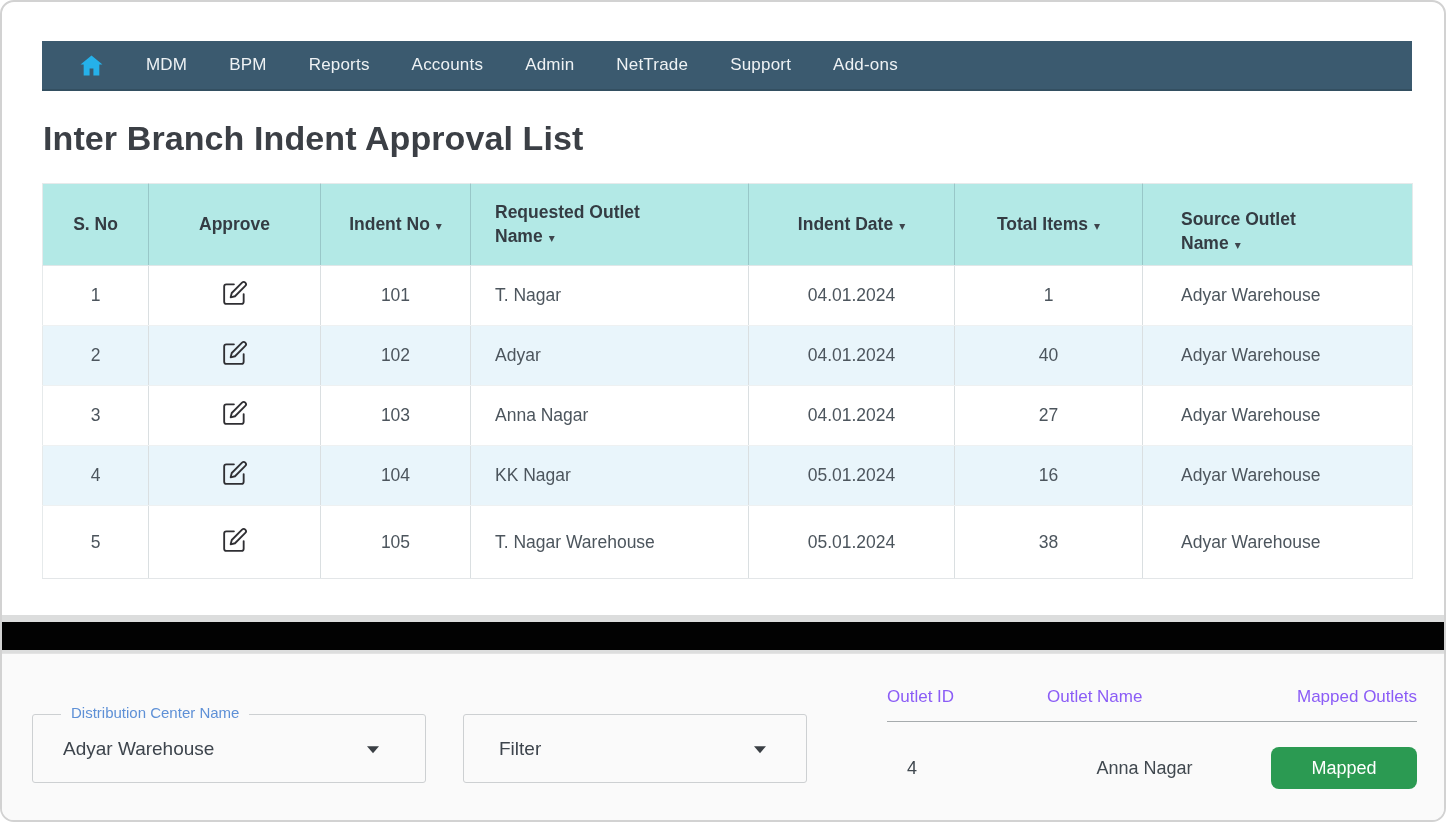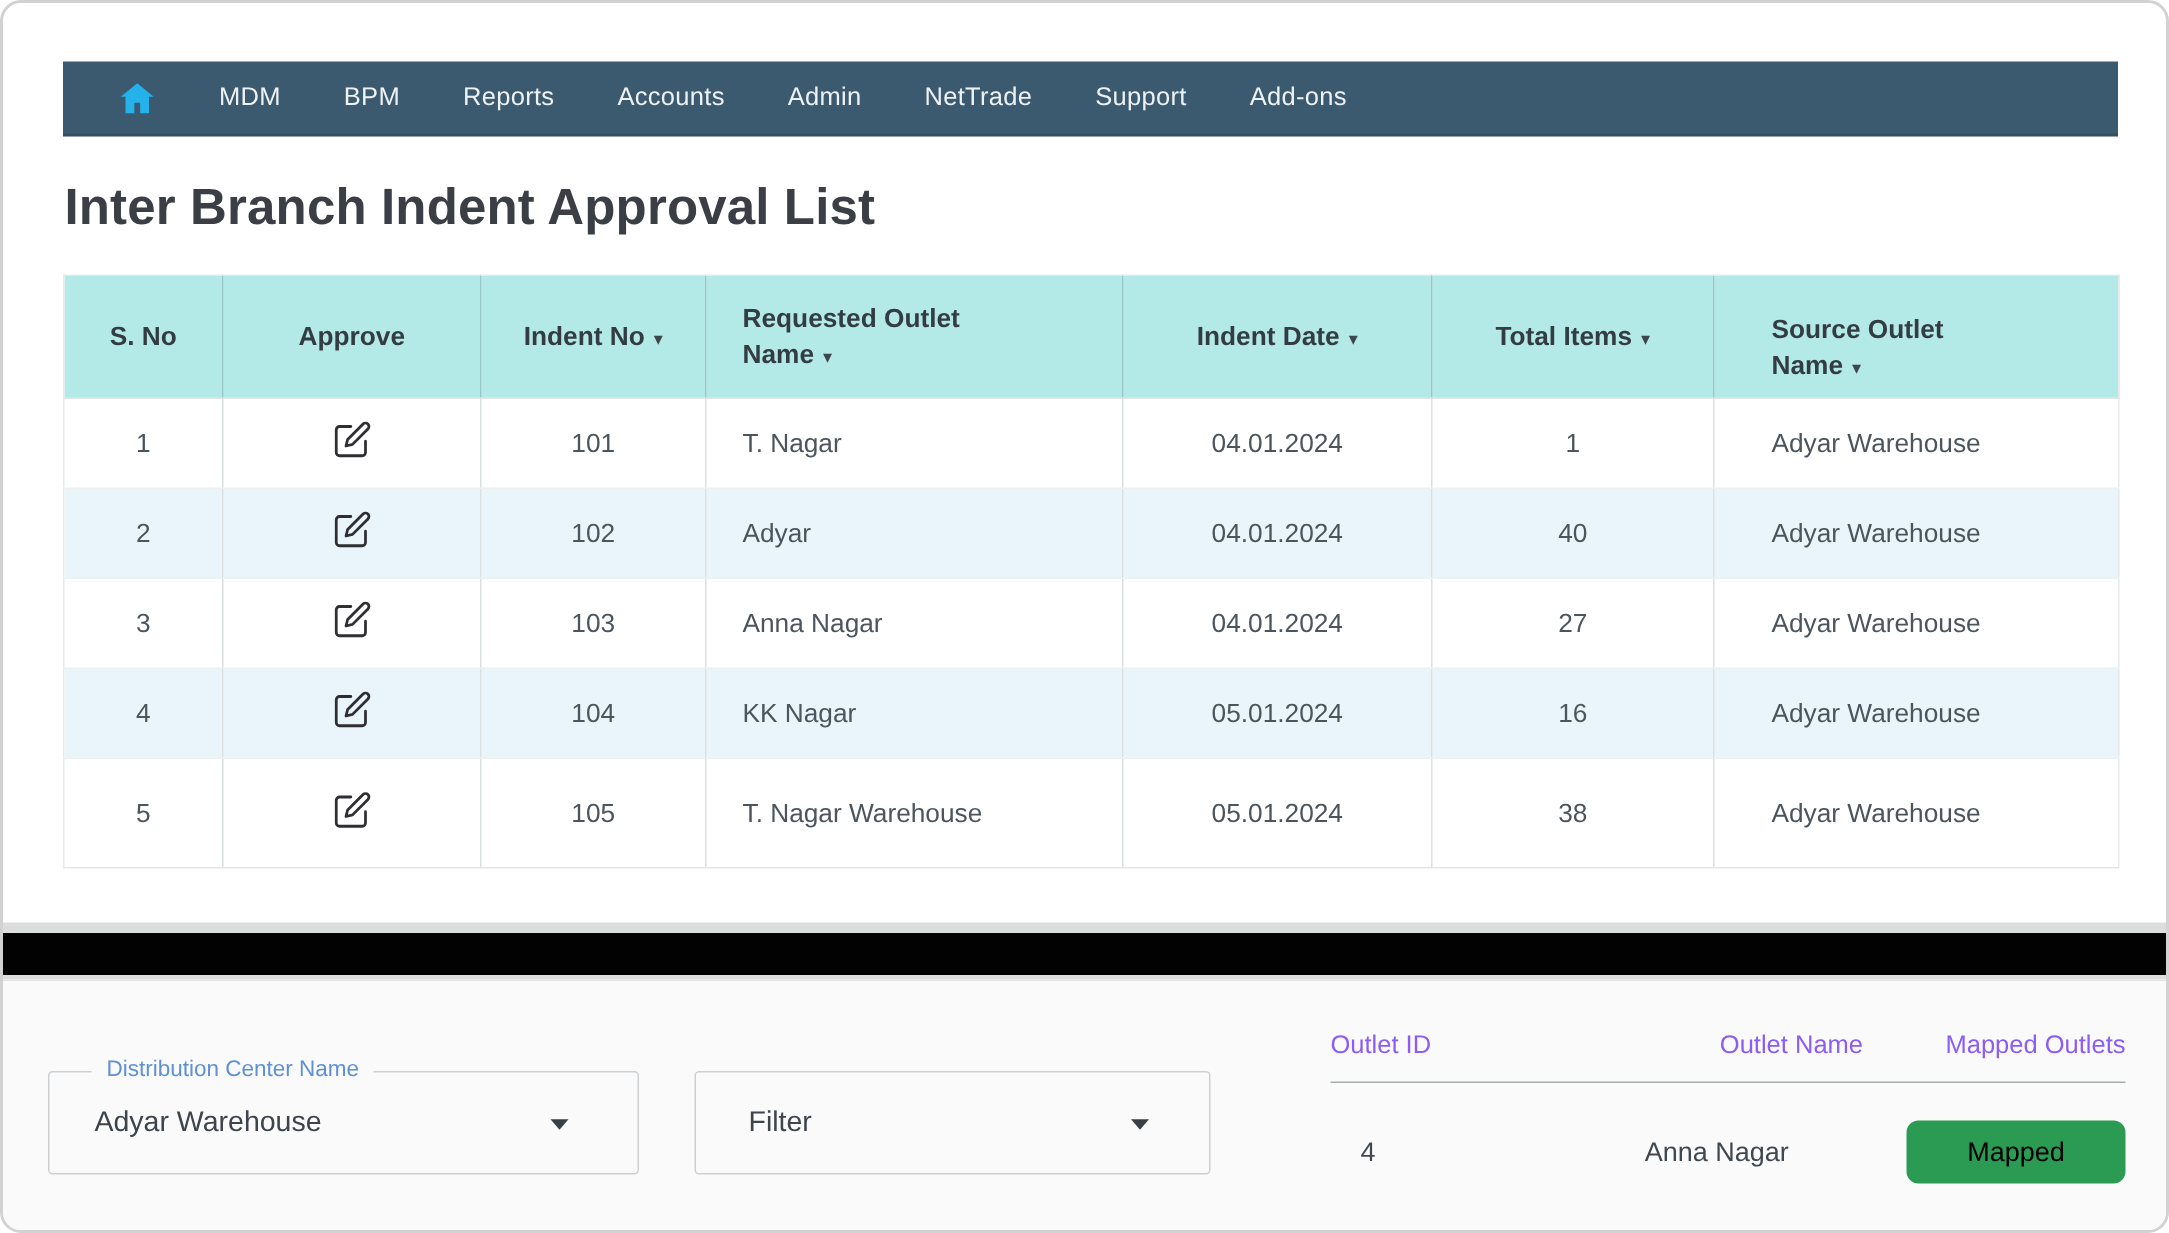--- a/index.html
+++ b/index.html
@@ -101,32 +101,32 @@
   }
   .filter-field .dd-caret { right:40px; }
 
   
   .outlet-table { position:absolute; left:885px; top:33px; width:530px; }
   .outlet-head {
     display:grid; grid-template-columns:160px 1fr 175px; align-items:center;
     font-size:17px; color:#8b5cf6; padding-bottom:14px;
     border-bottom:1px solid #a6abad;
   }
-  .outlet-head .mini-th-1 { text-align:right; }
+  .outlet-head .mini-th-1 { text-align:left; }
   .outlet-head .mini-th-2 { text-align:right; }
   .outlet-row {
     display:grid; grid-template-columns:160px 1fr 175px; align-items:center;
     margin-top:25px; font-size:18px; color:#40484f;
   }
   .outlet-id { padding-left:20px; }
   .outlet-name { text-align:center; }
   .mapped-btn {
     justify-self:end; width:146px; height:42px;
     background:var(--button-green,#2b9a52); border:none; border-radius:8px;
-    color:#000000; font-size:18px; display:flex; align-items:center; justify-content:center;
+    color:#ffffff; font-size:18px; display:flex; align-items:center; justify-content:center;
     cursor:pointer;
   }
 </style>
 </head>
 <body>
 
 <div class="screen">
 
   <div class="nav">
     <span class="nav-home">

